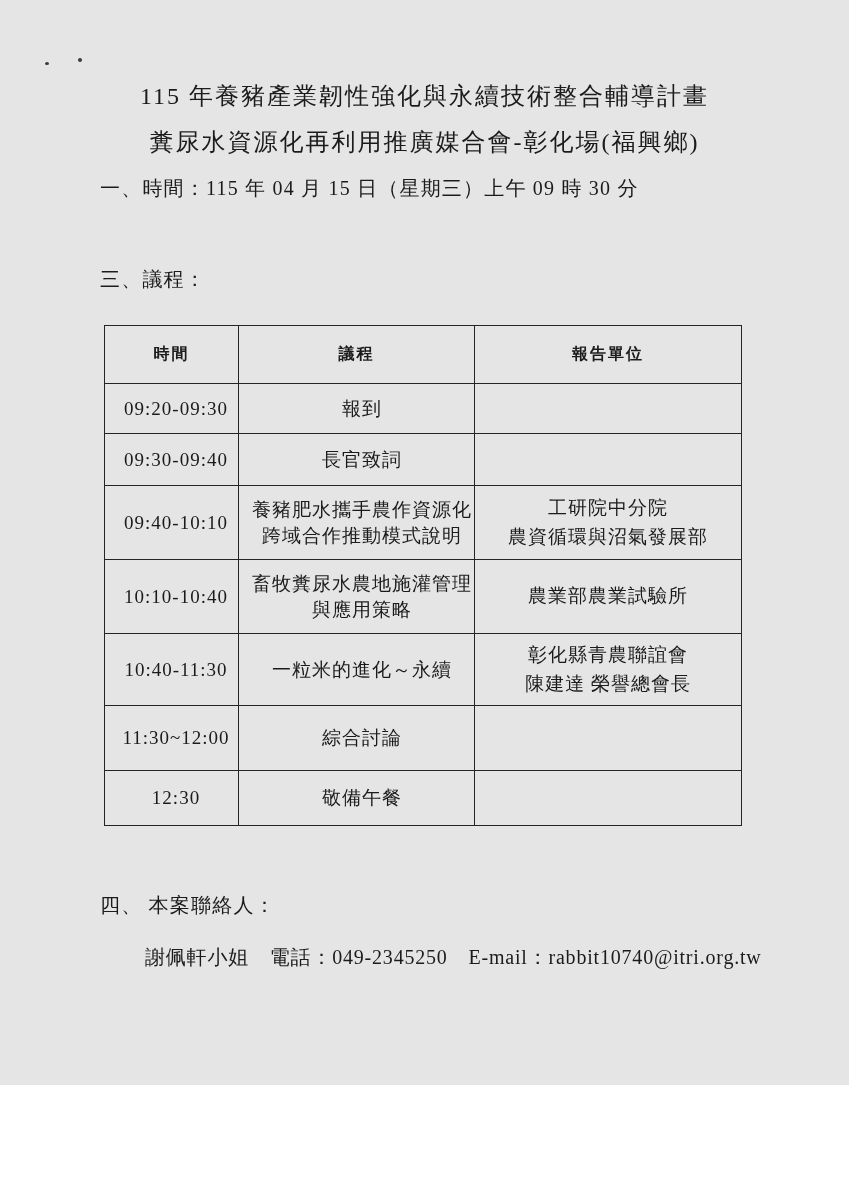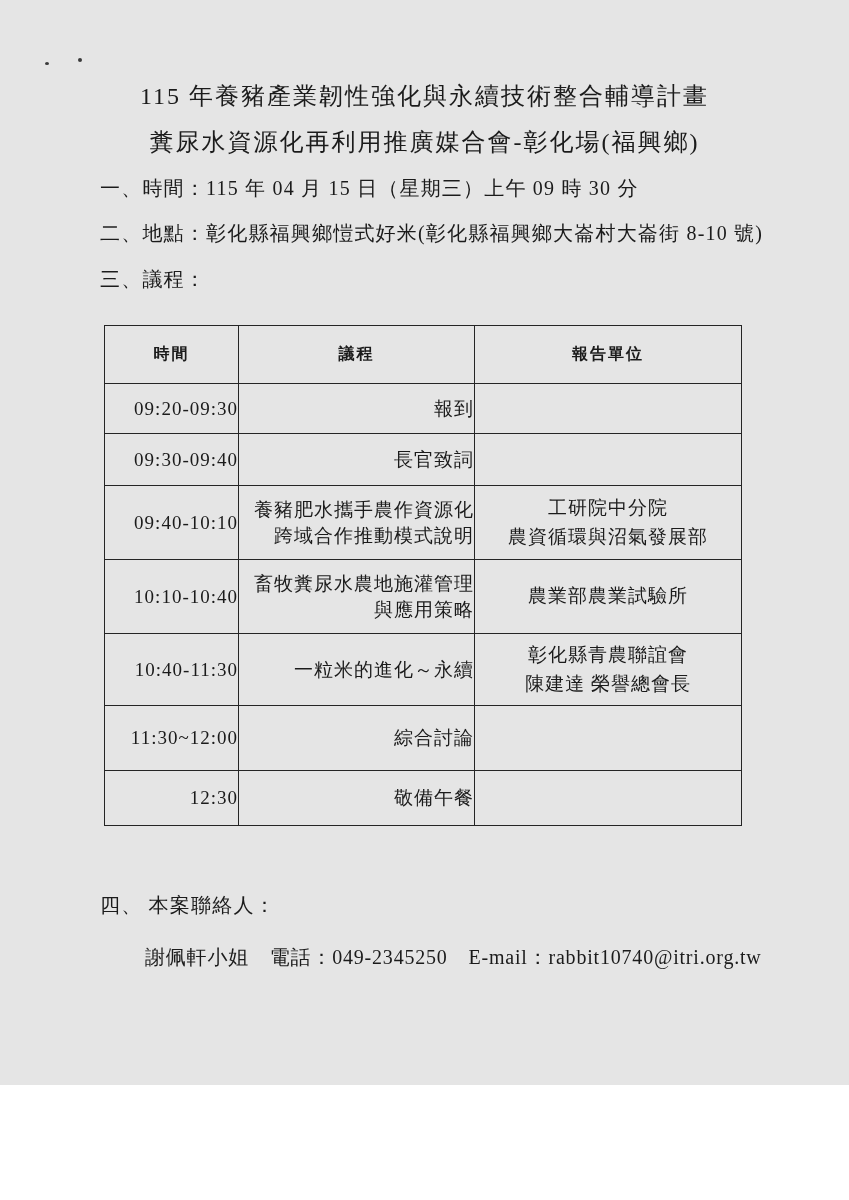--- a/index.html
+++ b/index.html
@@ -68,26 +68,26 @@
     vertical-align: middle;
     white-space: pre-line;
   }
   table.agenda th {
     font-size: 16px;
     font-weight: bold;
     text-align: center;
     letter-spacing: 2px;
   }
   td.td-time {
-    text-align: right;
+    text-align: center;
     padding-left: 9px;
     letter-spacing: 0.3px;
   }
   td.td-agenda {
-    text-align: right;
+    text-align: center;
     padding-left: 11px;
     line-height: 1.35;
   }
   td.td-presenter {
     text-align: center;
     line-height: 1.5;
   }
   tr.rh-header { height: 58px; }
   tr.rh-1 { height: 50px; }
   tr.rh-2 { height: 52px; padding-left: 24px; }
@@ -102,21 +102,20 @@
 
 <div class="page">
 
   <span class="speckle speckle-1"></span>
   <span class="speckle speckle-2"></span>
 
   <div class="title-line title-1">115 年養豬產業韌性強化與永續技術整合輔導計畫</div>
   <div class="title-line title-2">糞尿水資源化再利用推廣媒合會-彰化場(福興鄉)</div>
 
   <div class="doc-item item-time">一、時間：115 年 04 月 15 日（星期三）上午 09 時 30 分</div>
-  <div class="doc-item item-loc">二、地點：彰化縣福興鄉愷式好米(彰化縣福興鄉大崙村大崙街 8-10 號)</div>
   <div class="doc-item item-agenda">三、議程：</div>
 
   <table class="agenda">
     <colgroup>
         <col class="c1">
         <col class="c2">
         <col class="c3">
       </colgroup>
     <thead>
       <tr class="rh-header">

